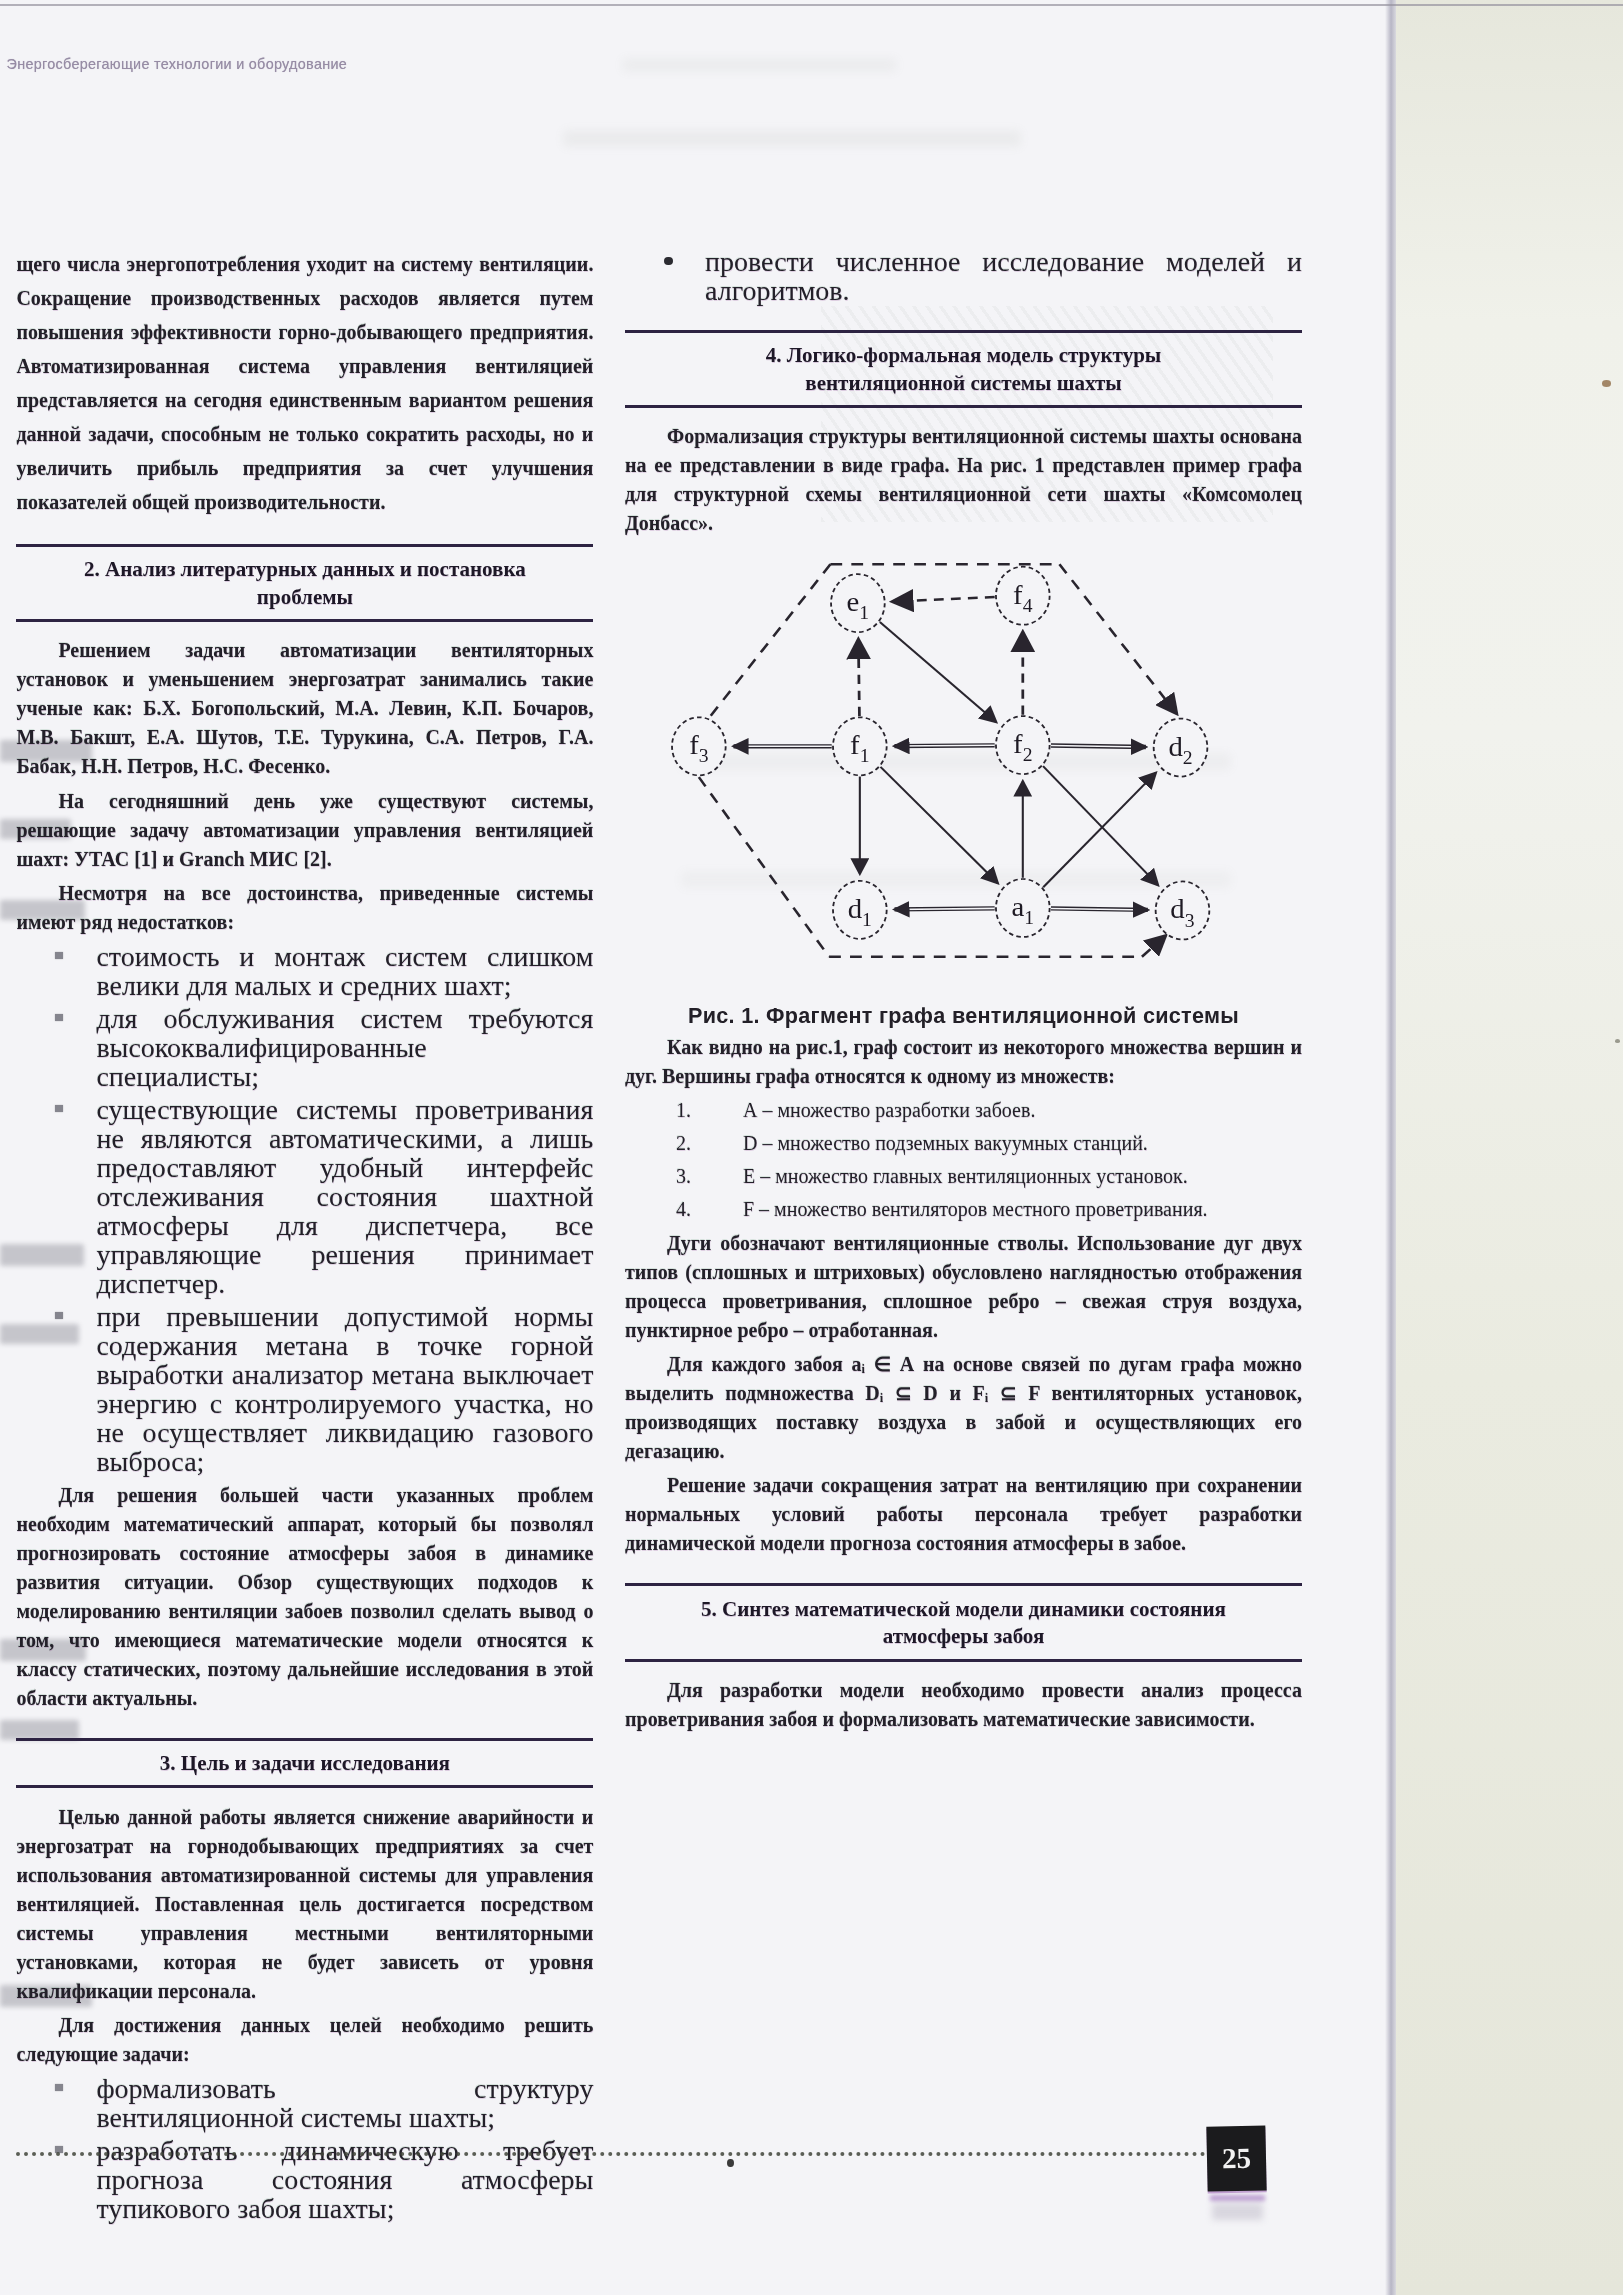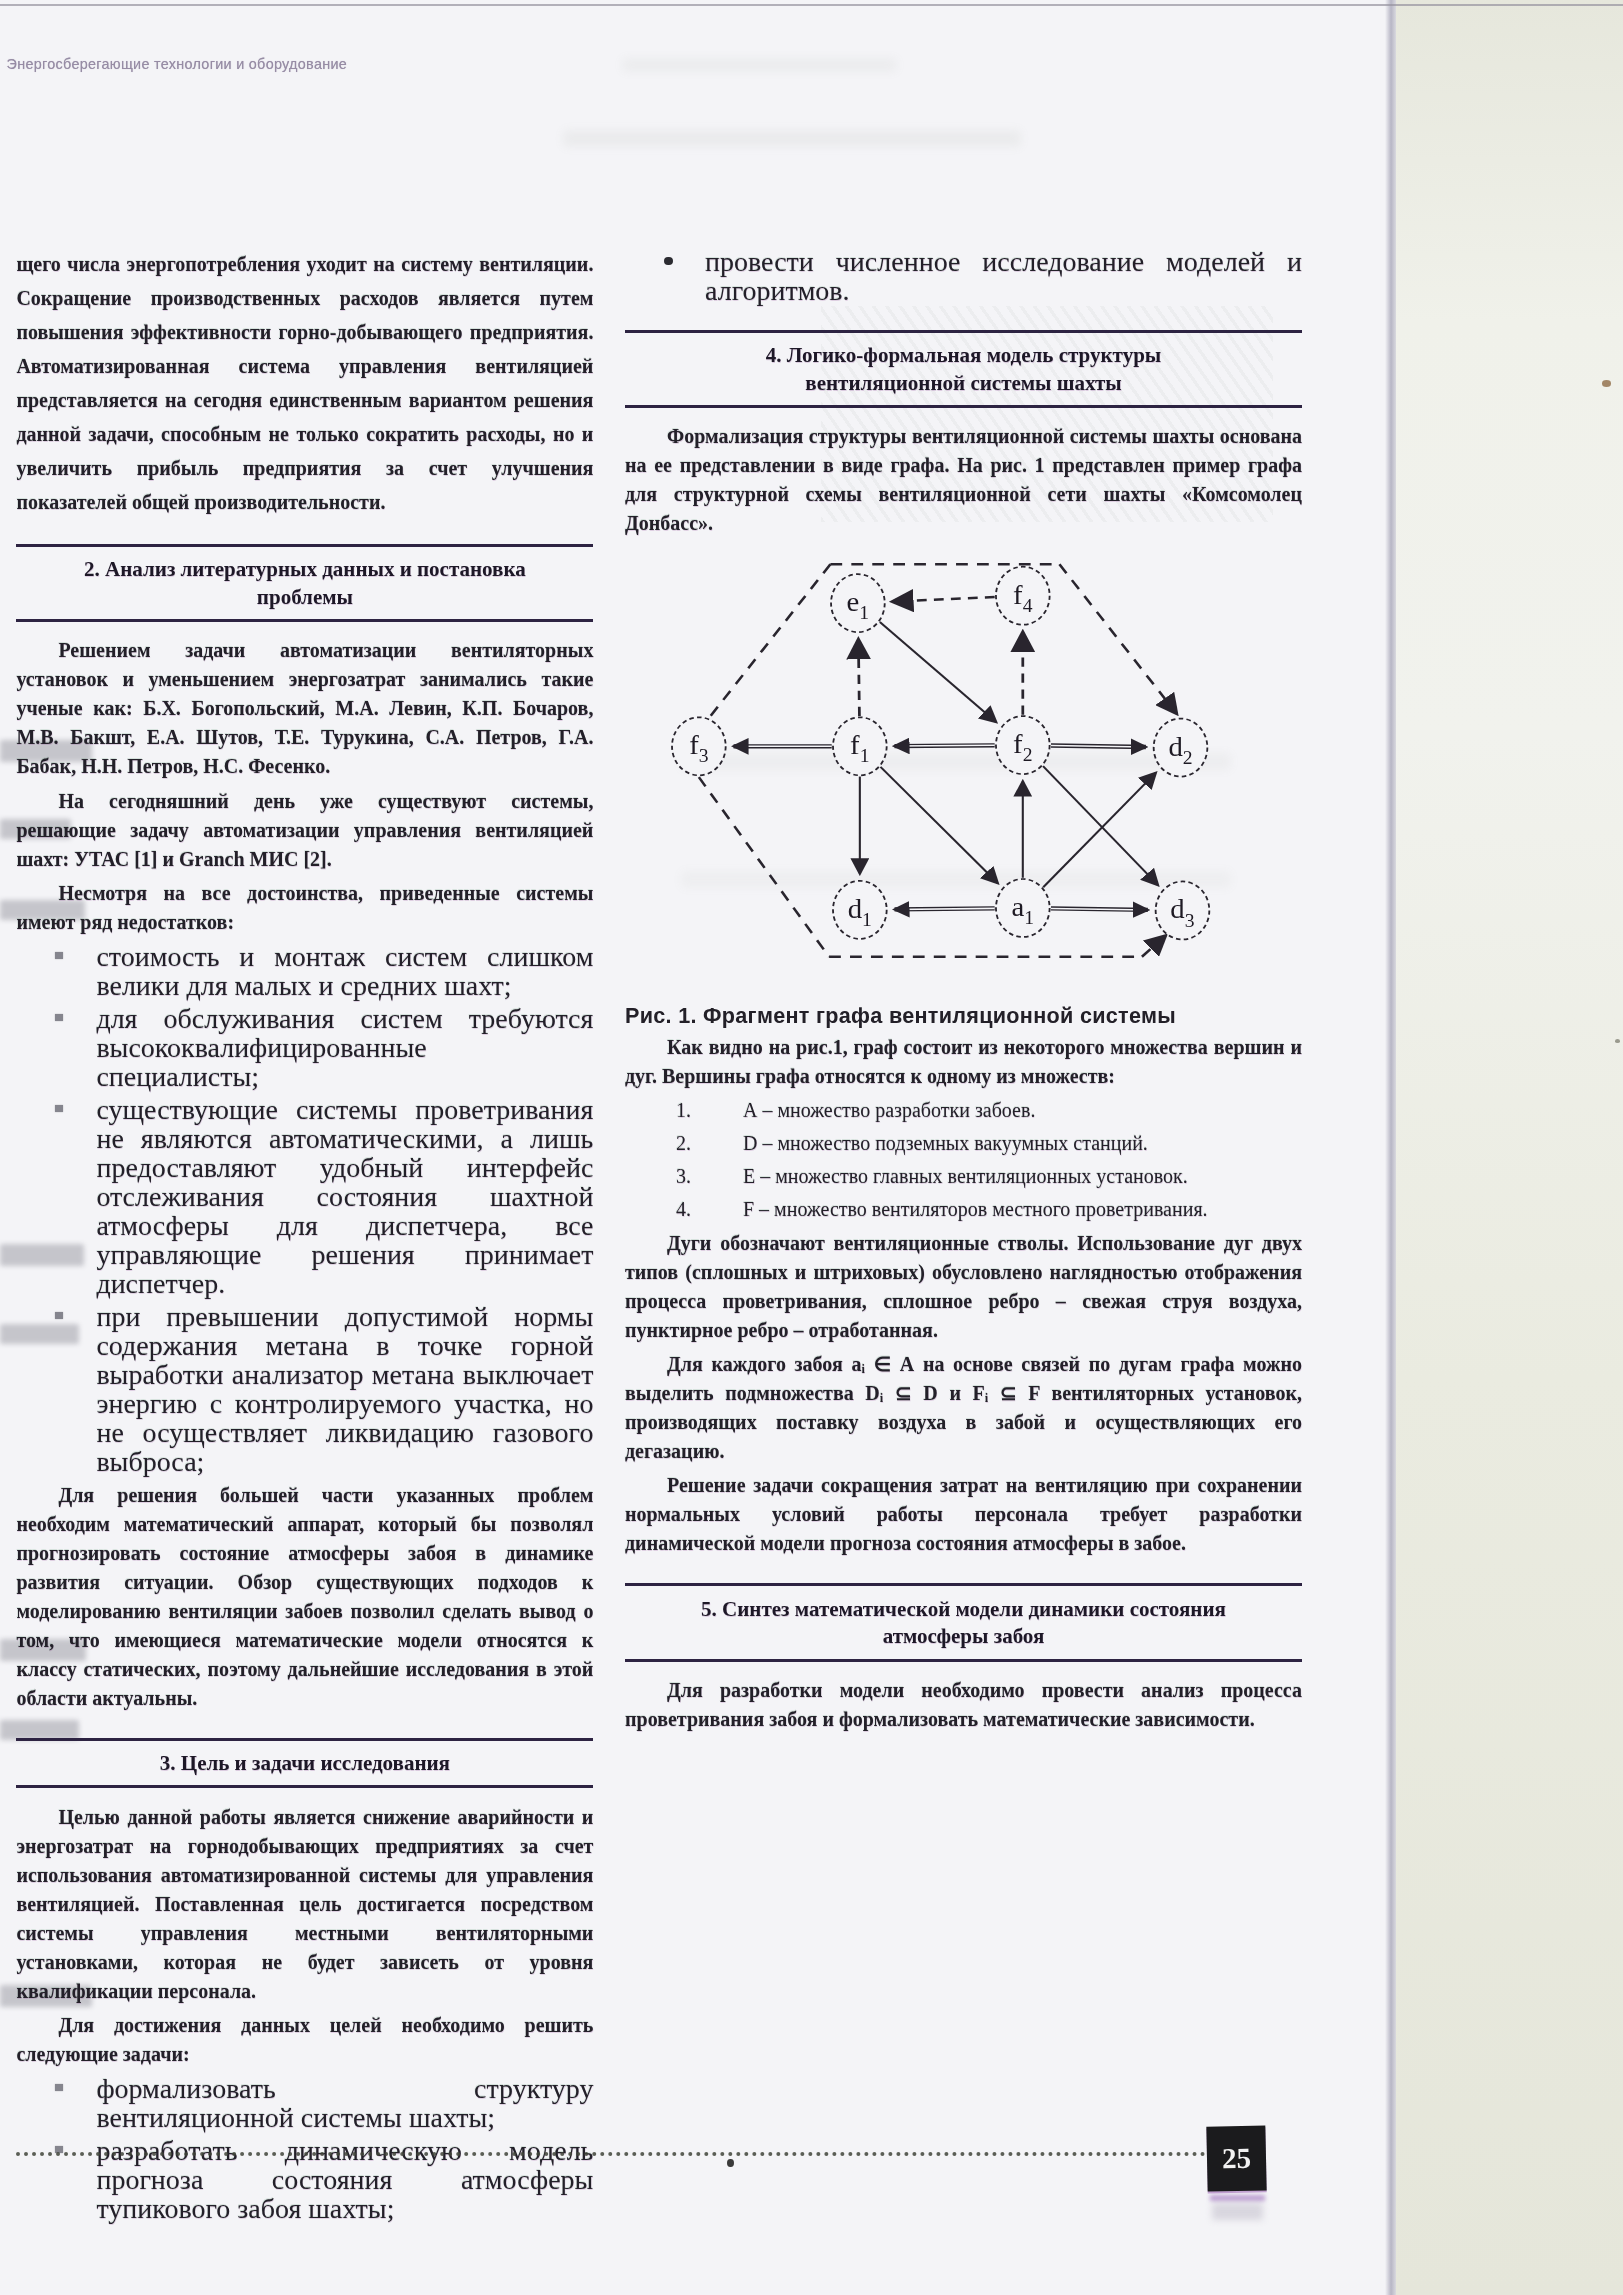--- a/index.html
+++ b/index.html
@@ -36,21 +36,21 @@
   .blist.rnd li::before{content:"";position:absolute;left:-41px;top:9.8px;width:8.5px;height:8.5px;
      border-radius:50%;background:#2b2b31;}
 
   .nlist{list-style:none;counter-reset:n;margin:0 0 5.2px;padding:0;font-size:20px;line-height:29px;}
   .nlist li{counter-increment:n;position:relative;padding-left:118px;margin:0 0 3.9px;text-align:justify;
      text-shadow:0.4px 0.6px 0 rgba(120,40,130,.18),-0.4px -0.6px 0 rgba(30,110,60,.14);}
   .nlist li::before{content:counter(n) ".";position:absolute;left:51px;top:0;}
 
   figure{margin:17px 0 3.9px;padding:0;}
   #graph-svg{display:block;margin:15.7px 0 0 30px;}
-  figcaption{font:700 21.6px/26px "Liberation Sans",sans-serif;color:#232028;
+  figcaption{text-align:center;font:700 21.6px/26px "Liberation Sans",sans-serif;color:#232028;
      margin-top:15.7px;letter-spacing:0.3px;}
 
   
   .footer-dots{position:absolute;left:15.7px;top:2152px;width:1190px;height:0;
      border-top:4.6px dotted #41453a;opacity:.85;z-index:5;}
   .pagenum-box{position:absolute;left:1207px;top:2126px;width:59px;height:65px;background:#1b1b1d;
      color:#f2f2f2;display:flex;align-items:center;justify-content:center;
      font:700 29px "Liberation Serif",serif;transform:rotate(-1.2deg);z-index:6;
      box-shadow:0 2px 0 rgba(125,45,155,.4);}
   .pagenum-smear{position:absolute;left:1210px;top:2195px;width:55px;height:5.9px;background:#7c3aa6;
@@ -116,21 +116,21 @@
 
     <div class="sect">
       <div>3. Цель и задачи исследования</div>
     </div>
 
     <p class="p ind">Целью данной работы является снижение аварийности и энергозатрат на горнодобывающих предприятиях за счет использования автоматизированной системы для управления вентиляцией. Поставленная цель достигается посредством системы управления местными вентиляторными установками, которая не будет зависеть от уровня квалификации персонала.</p>
     <p class="p ind">Для достижения данных целей необходимо решить следующие задачи:</p>
 
     <ul class="blist sq">
       <li><span>формализовать структуру вентиляционной системы шахты;</span></li>
-      <li><span>разработать динамическую модель прогноза состояния атмосферы тупикового забоя шахты;</span></li>
+      <li><span>разработать динамическую требует прогноза состояния атмосферы тупикового забоя шахты;</span></li>
     </ul>
   </div>
 
   <div class="col" id="col-right">
     <ul class="blist rnd">
       <li><span>провести численное исследование моделей и алгоритмов.</span></li>
     </ul>
 
     <div class="sect">
       <div>4. Логико-формальная модель структуры</div>

